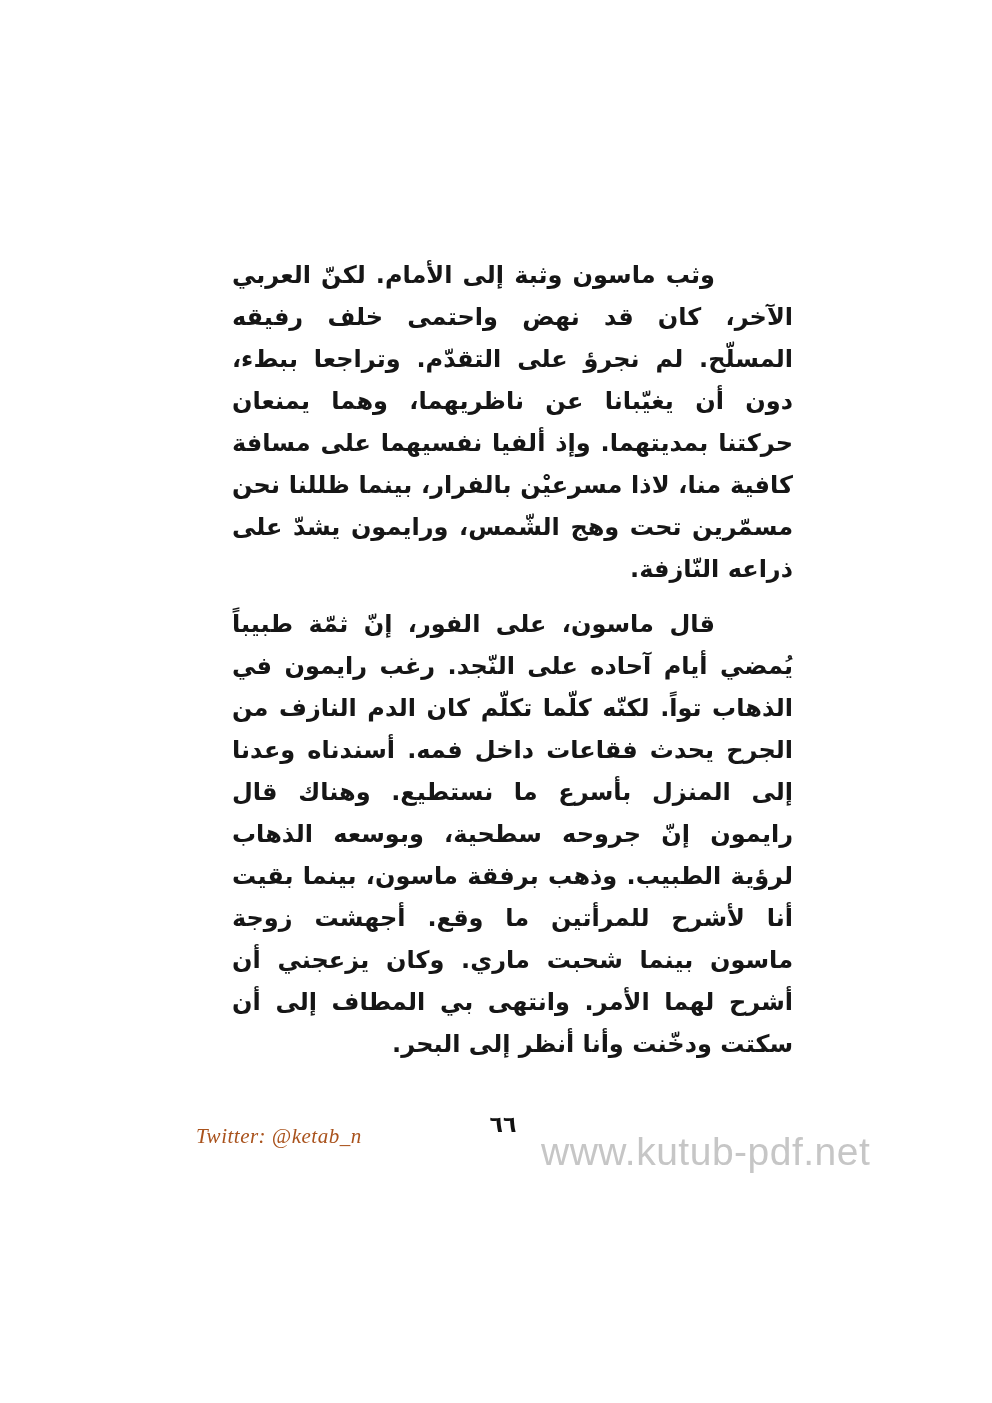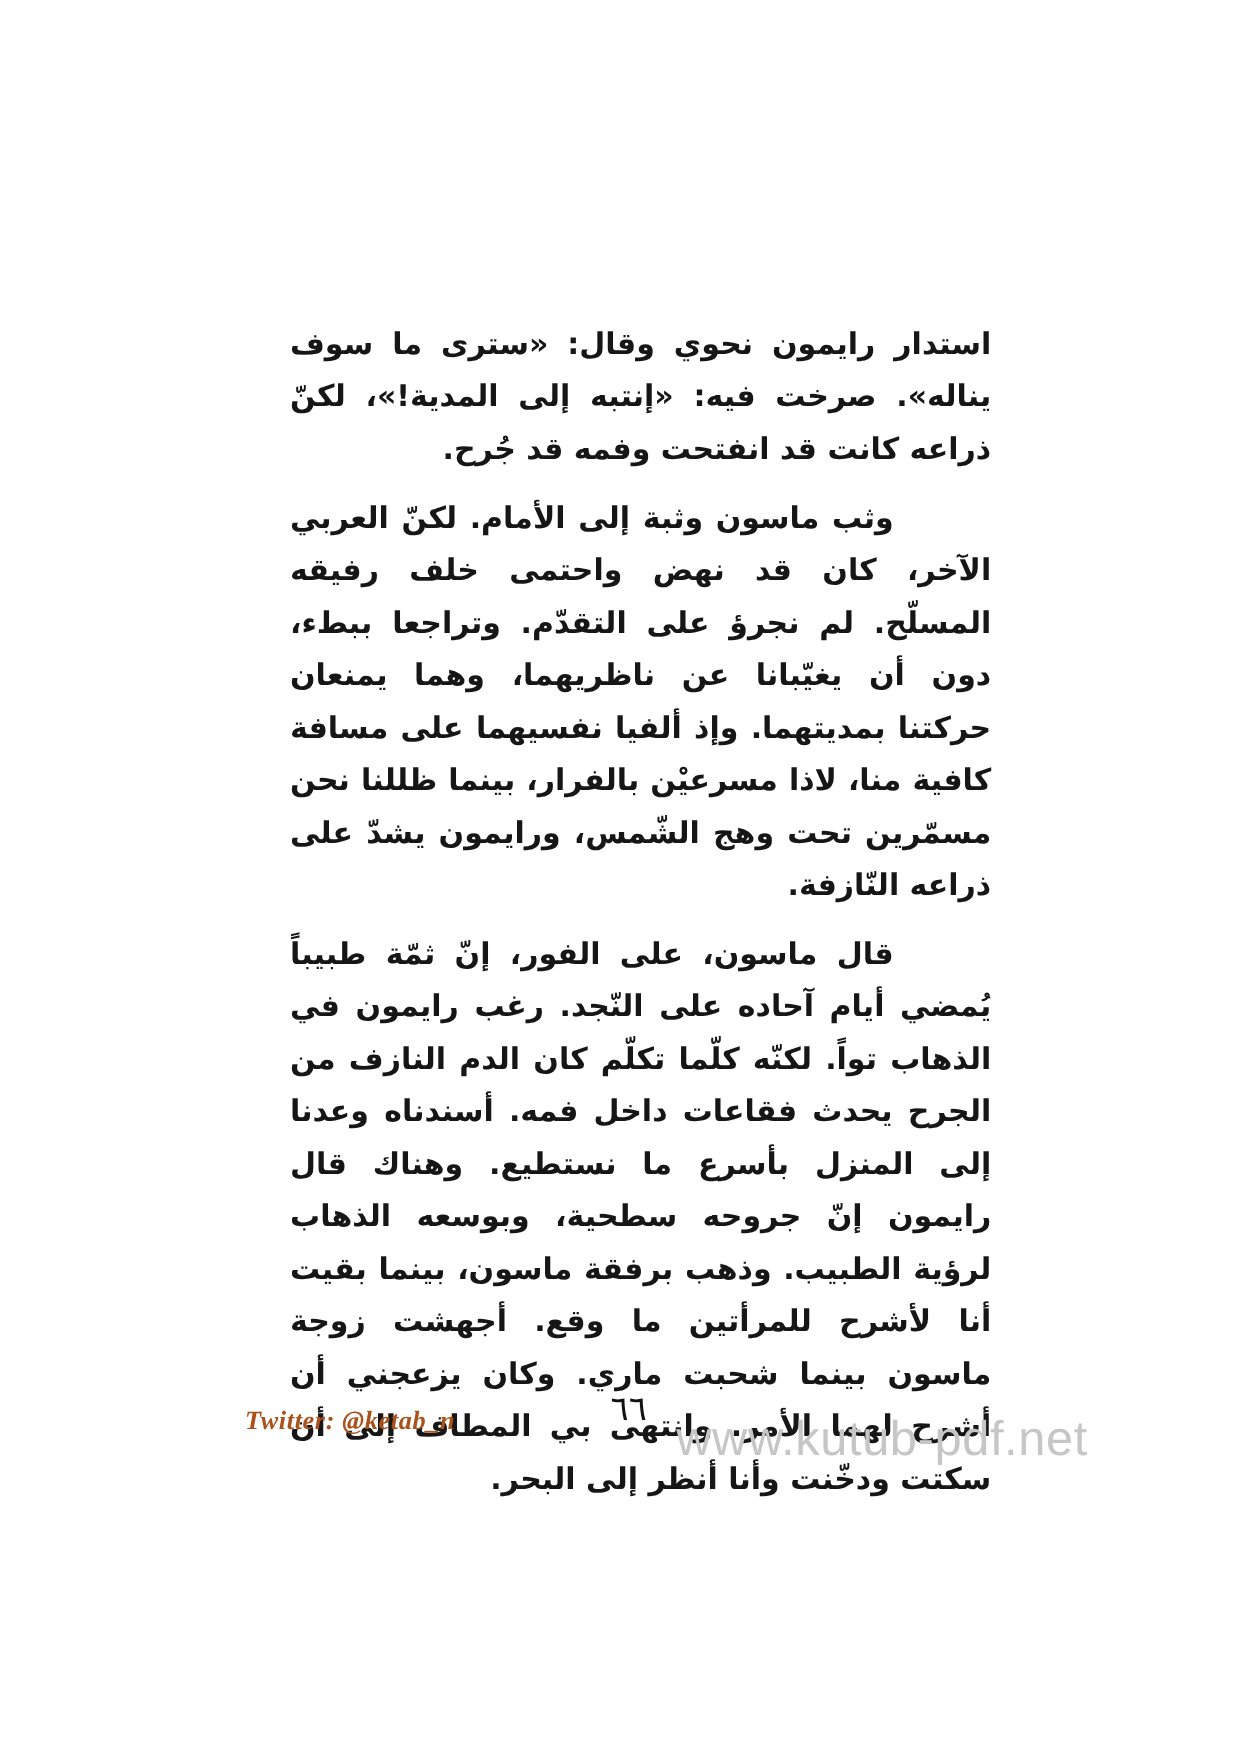--- a/index.html
+++ b/index.html
@@ -35,43 +35,42 @@
     font-size:21px;
     letter-spacing:0.5px;
     white-space:nowrap;
   }
   .page-number {
     position:absolute;
     left:468px; top:1112px; width:70px;
     text-align:center;
     direction:rtl;
     color:#111111;
-    font-size:27px;
-    font-weight:400;
+    font-size:22px;
+    font-weight:700;
     font-family:"DejaVu Sans", sans-serif;
   }
   .site-watermark {
     position:absolute;
     left:541px; top:1130px;
     font-family:"Liberation Sans", sans-serif;
     font-size:39px;
     letter-spacing:0.5px;
     white-space:nowrap;
   }
 </style>
 </head>
 <body>
 
 <div class="page" style="background: rgb(255, 255, 255);">
 
   <div class="text-block" id="paragraphs" style="color: rgb(22, 22, 22);">
-      <p>استدار رايمون نحوي وقال: «سترى ما سوف يناله». صرخت فيه: «إنتبه إلى المدية!»، لكنّ ذراعه كانت قد انفتحت وفمه قد جُرح.</p>
       <p class="indent">وثب ماسون وثبة إلى الأمام. لكنّ العربي الآخر، كان قد نهض واحتمى خلف رفيقه المسلّح. لم نجرؤ على التقدّم. وتراجعا ببطء، دون أن يغيّبانا عن ناظريهما، وهما يمنعان حركتنا بمديتهما. وإذ ألفيا نفسيهما على مسافة كافية منا، لاذا مسرعيْن بالفرار، بينما ظللنا نحن مسمّرين تحت وهج الشّمس، ورايمون يشدّ على ذراعه النّازفة.</p>
       <p class="indent">قال ماسون، على الفور، إنّ ثمّة طبيباً يُمضي أيام آحاده على النّجد. رغب رايمون في الذهاب تواً. لكنّه كلّما تكلّم كان الدم النازف من الجرح يحدث فقاعات داخل فمه. أسندناه وعدنا إلى المنزل بأسرع ما نستطيع. وهناك قال رايمون إنّ جروحه سطحية، وبوسعه الذهاب لرؤية الطبيب. وذهب برفقة ماسون، بينما بقيت أنا لأشرح للمرأتين ما وقع. أجهشت زوجة ماسون بينما شحبت ماري. وكان يزعجني أن أشرح لهما الأمر. وانتهى بي المطاف إلى أن سكتت ودخّنت وأنا أنظر إلى البحر.</p>
     </div>
 
-  <div class="footer-twitter" style="color: rgb(169, 82, 28); font-weight: bold;">Twitter: @ketab_n</div>
+  <div class="footer-twitter" style="color: rgb(169, 82, 28);">Twitter: @ketab_n</div>
 
   <div class="page-number">٦٦</div>
 
   <div class="site-watermark" style="color: rgb(198, 198, 198);">www.kutub-pdf.net</div>
 
 </div>
 
 </body></html>

